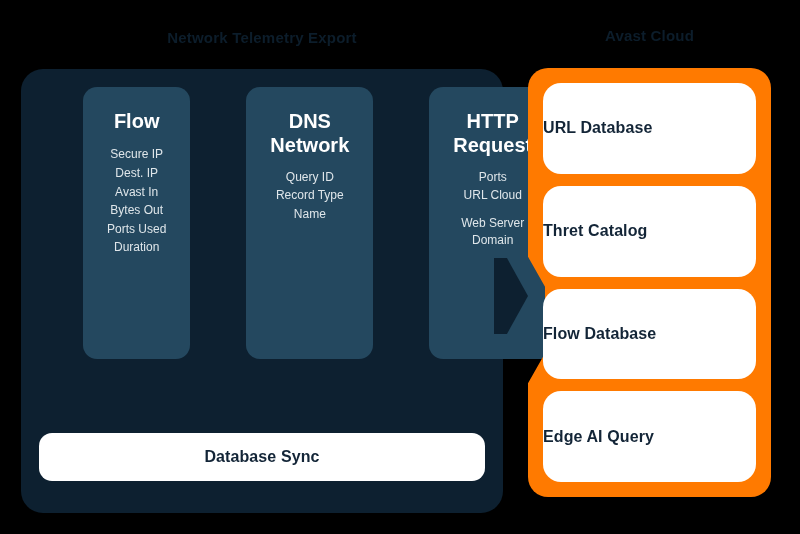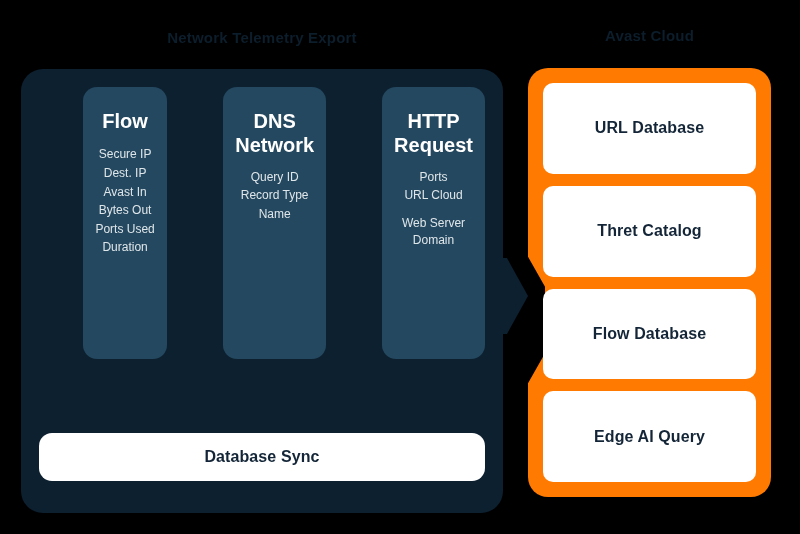--- a/index.html
+++ b/index.html
@@ -72,21 +72,21 @@
     top: 18px;
     width: 446px;
     height: 272px;
     display: flex;
     gap: 12px;
   }
   .feature-card {
     flex: 1 1 0;
     background: #24485f;
     border-radius: 14px;
-    padding: 22px 12px 10px;
+    padding: 22px 24px 10px;
     box-sizing: border-box;
     display: flex;
     flex-direction: column;
     align-items: center;
     margin-left: 44px;
   }
   .card-title {
     color: #ffffff;
     font-size: 20px;
     font-weight: bold;
@@ -155,24 +155,24 @@
     top: 83px;
     width: 213px;
     height: 399px;
     display: flex;
     flex-direction: column;
     gap: 12px;
   }
   .cloud-card {
     flex: 1 1 0;
     background: #ffffff;
-    border-radius: 10px;
-    display: flex;
-    align-items: center;
-    justify-content: center;
+    border-radius: 18px;
+    display: flex;
+    align-items: center;
+    justify-content: flex-start;
   }
   .cloud-card-label {
     color: #132537;
     font-size: 16px;
     font-weight: bold;
     letter-spacing: 0.1px;
     text-align: center;
   }
 </style>
 </head>

